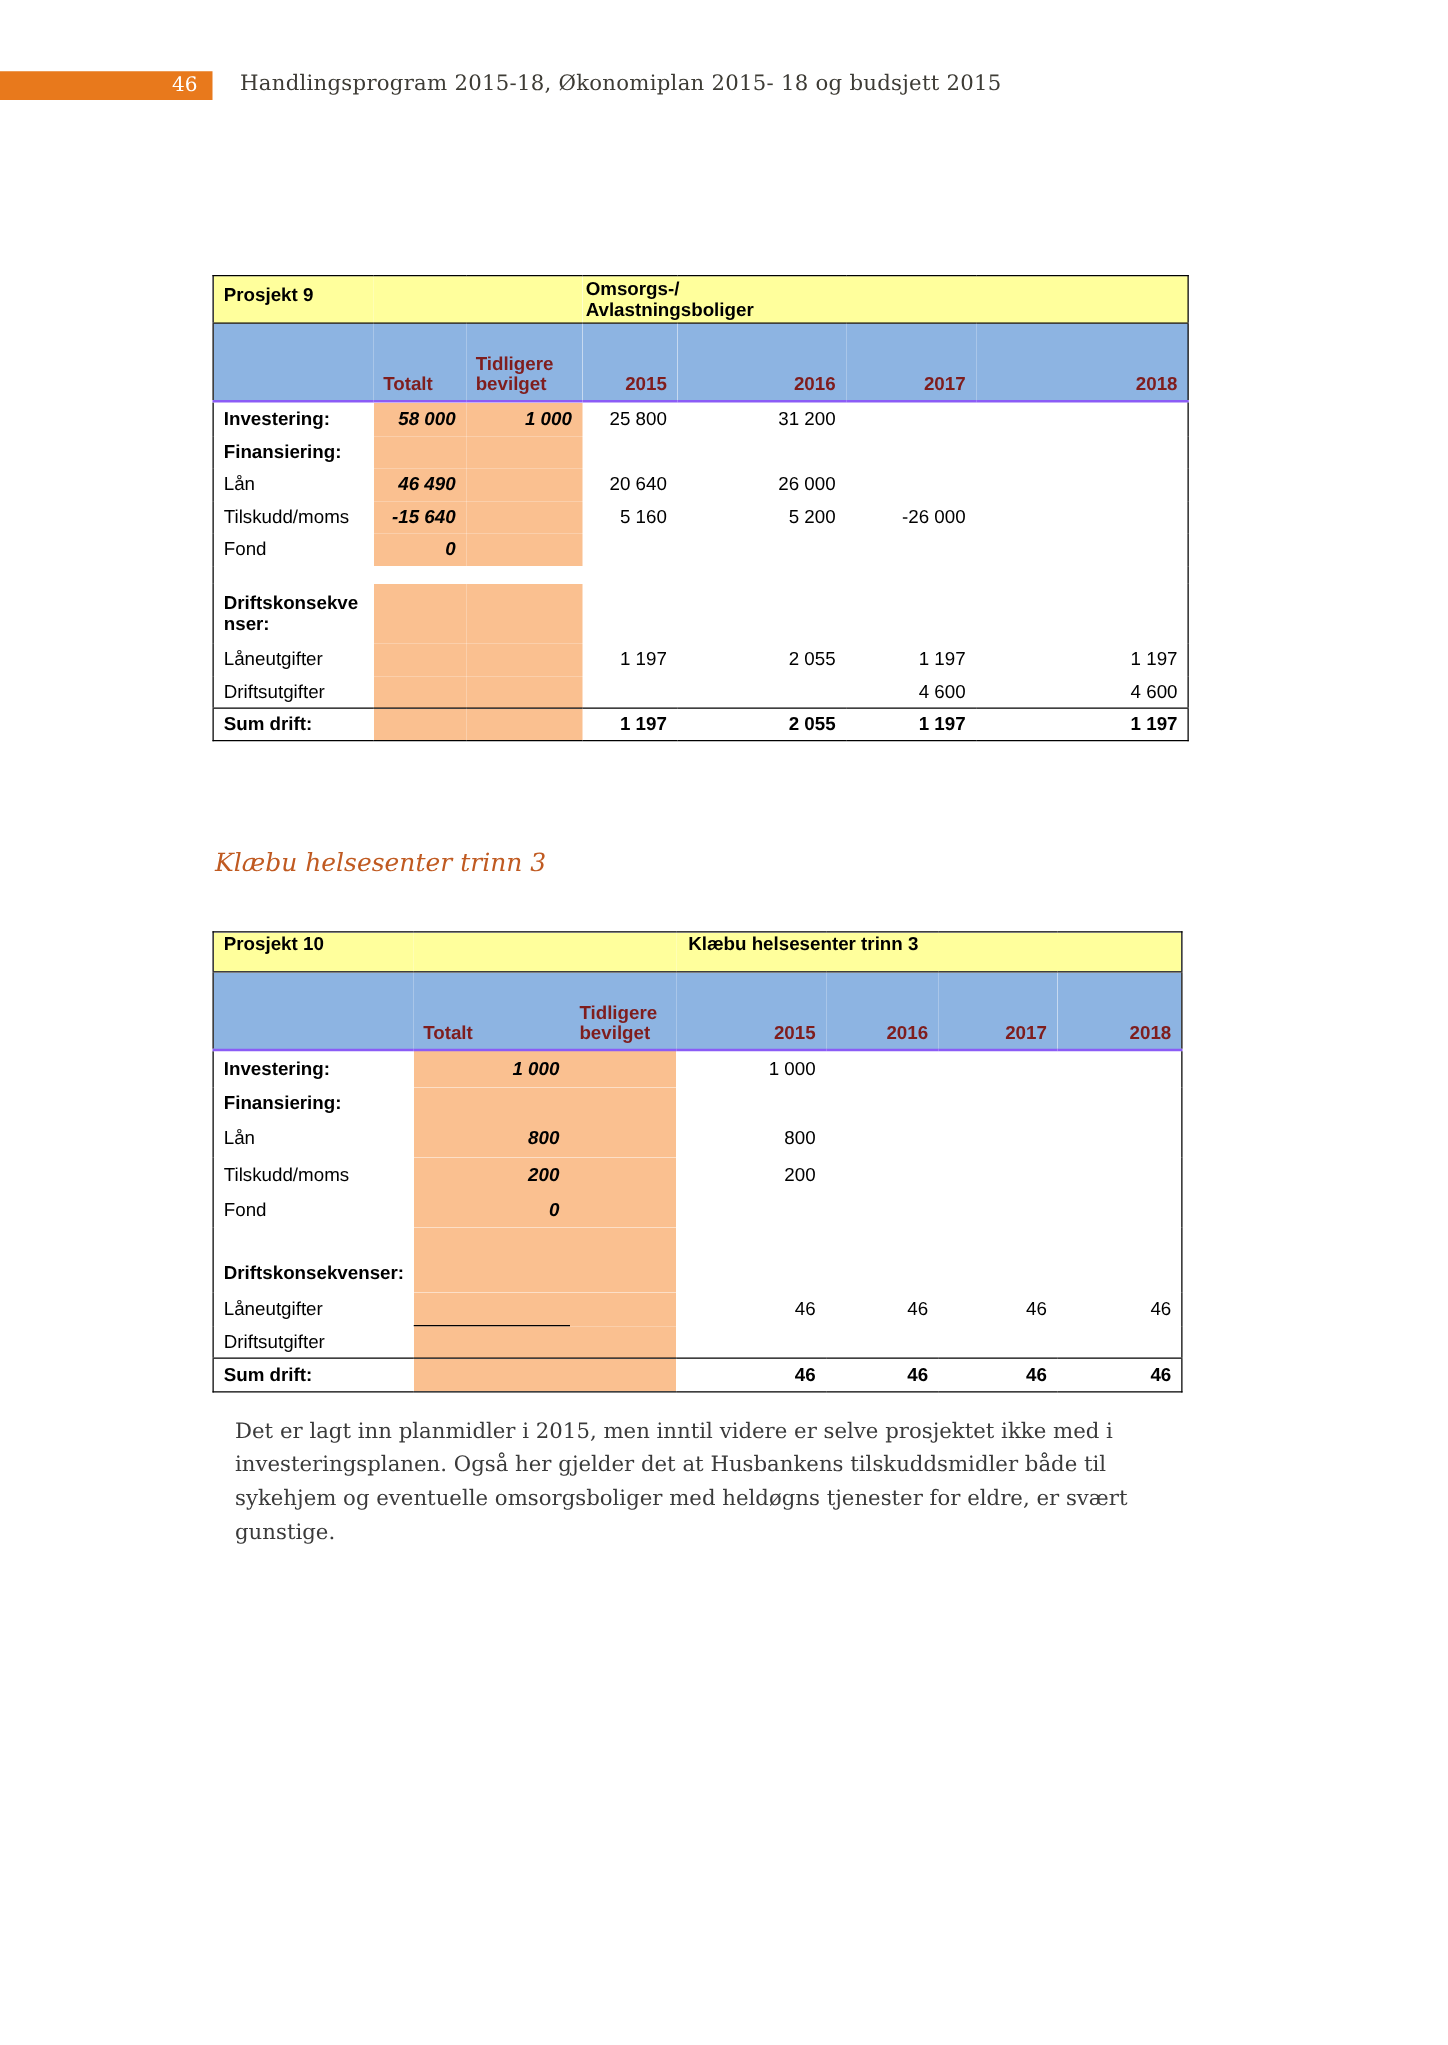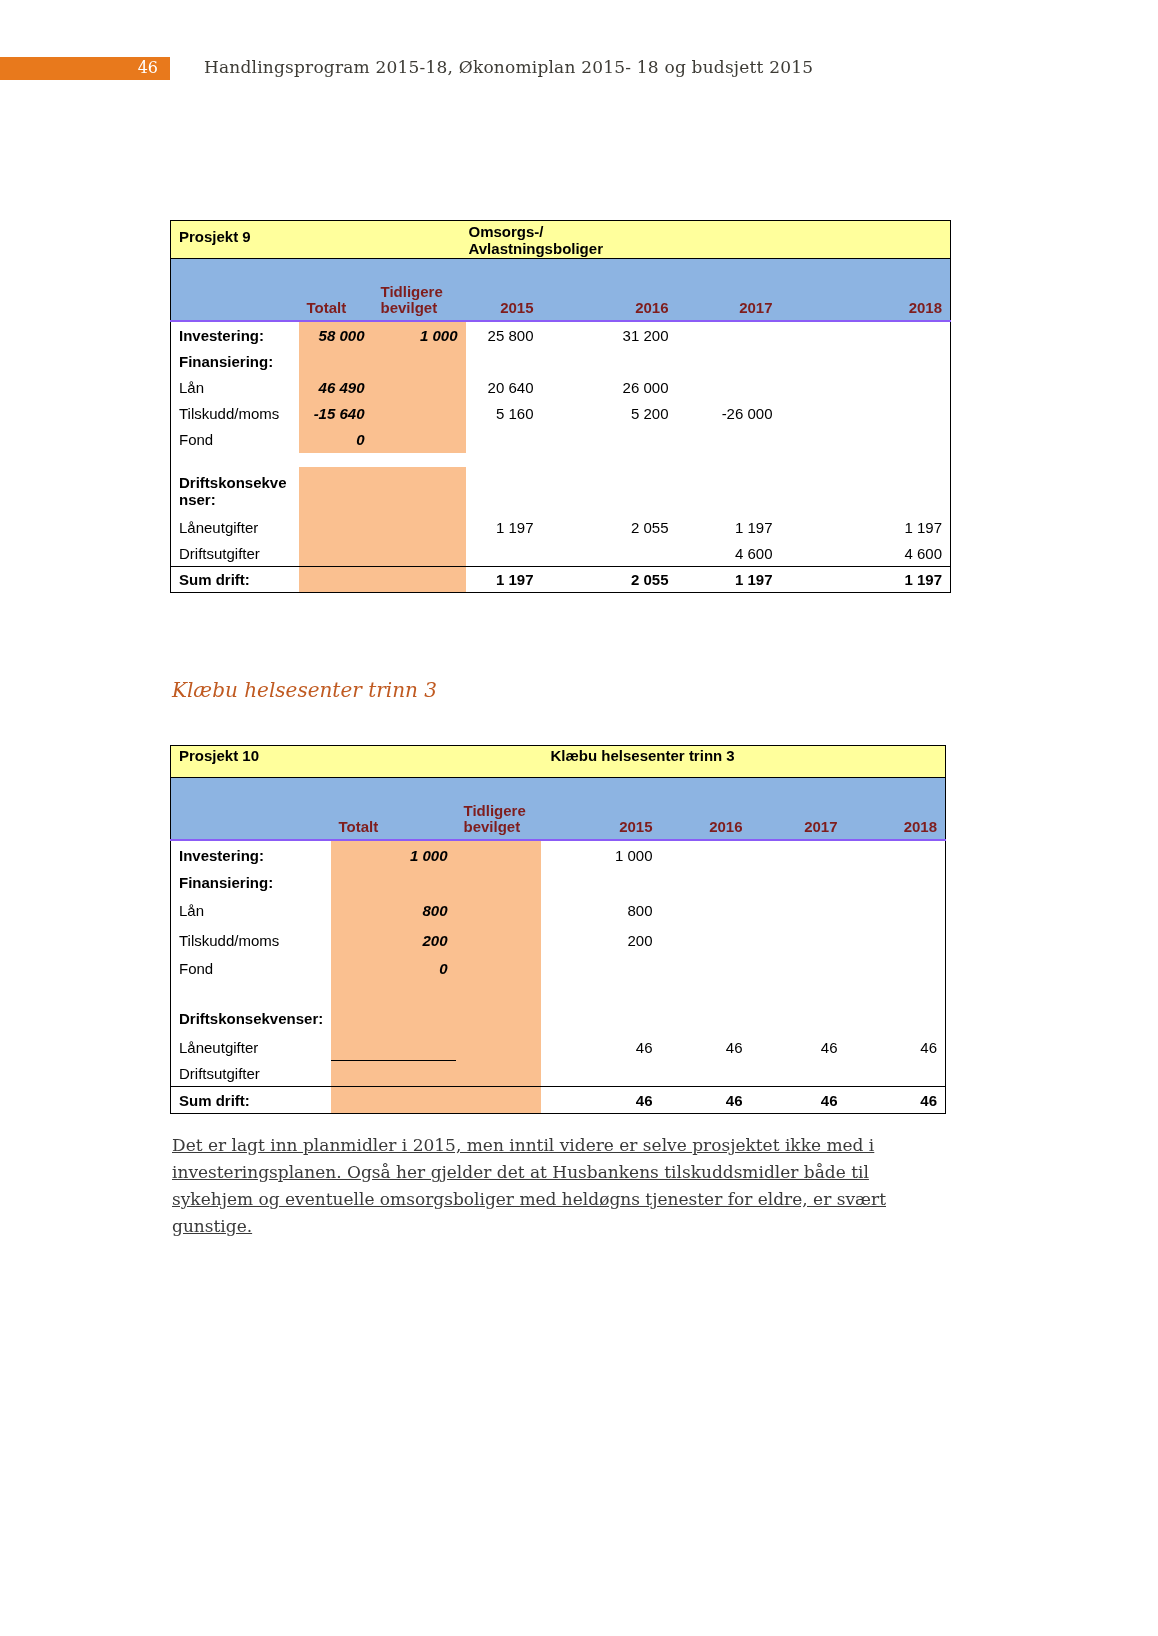--- a/index.html
+++ b/index.html
@@ -12,21 +12,21 @@
   
   .pagebar {
     position:absolute; left:0; top:57px; width:170px; height:23px;
     background:var(--page_accent, #E8791C);
   }
   .pagenum {
     position:absolute; right:12px; top:1px;
     font:16px "DejaVu Serif", serif; color:#ffffff;
   }
   .htitle {
-    position:absolute; left:204px; top:57px;
+    position:absolute; left:192px; top:57px;
     font:17px "DejaVu Serif", serif; color:#3D3B35; letter-spacing:.2px;
     white-space:nowrap;
   }
 
   
   table {
     position:absolute; border-collapse:collapse; table-layout:fixed;
     font-size:15px; border:1px solid #000; background:#fff;
   }
   #t1 { left:170px; top:220px; width:780px; }
@@ -56,24 +56,23 @@
   .h48{height:48px}.h62{height:62px}
 
   
   .secheading {
     position:absolute; left:172px; top:678px;
     font:italic 20px "DejaVu Serif", serif;
     color:var(--section_heading_color, #C05A21);
     white-space:nowrap;
   }
   .para {
-    position:absolute; left:172px; top:1132px; width:724px;
+    position:absolute; left:188px; top:1132px; width:724px;
     font:17px "DejaVu Serif", serif; line-height:27px; color:#3A3A3A;
     text-align:left;
-    text-decoration:underline;
   }
 </style>
 </head>
 <body>
 
 <div class="pagebar">
   <span class="pagenum">46</span>
 </div>
 <div class="htitle">Handlingsprogram 2015-18, Økonomiplan 2015- 18 og budsjett 2015</div>
 

